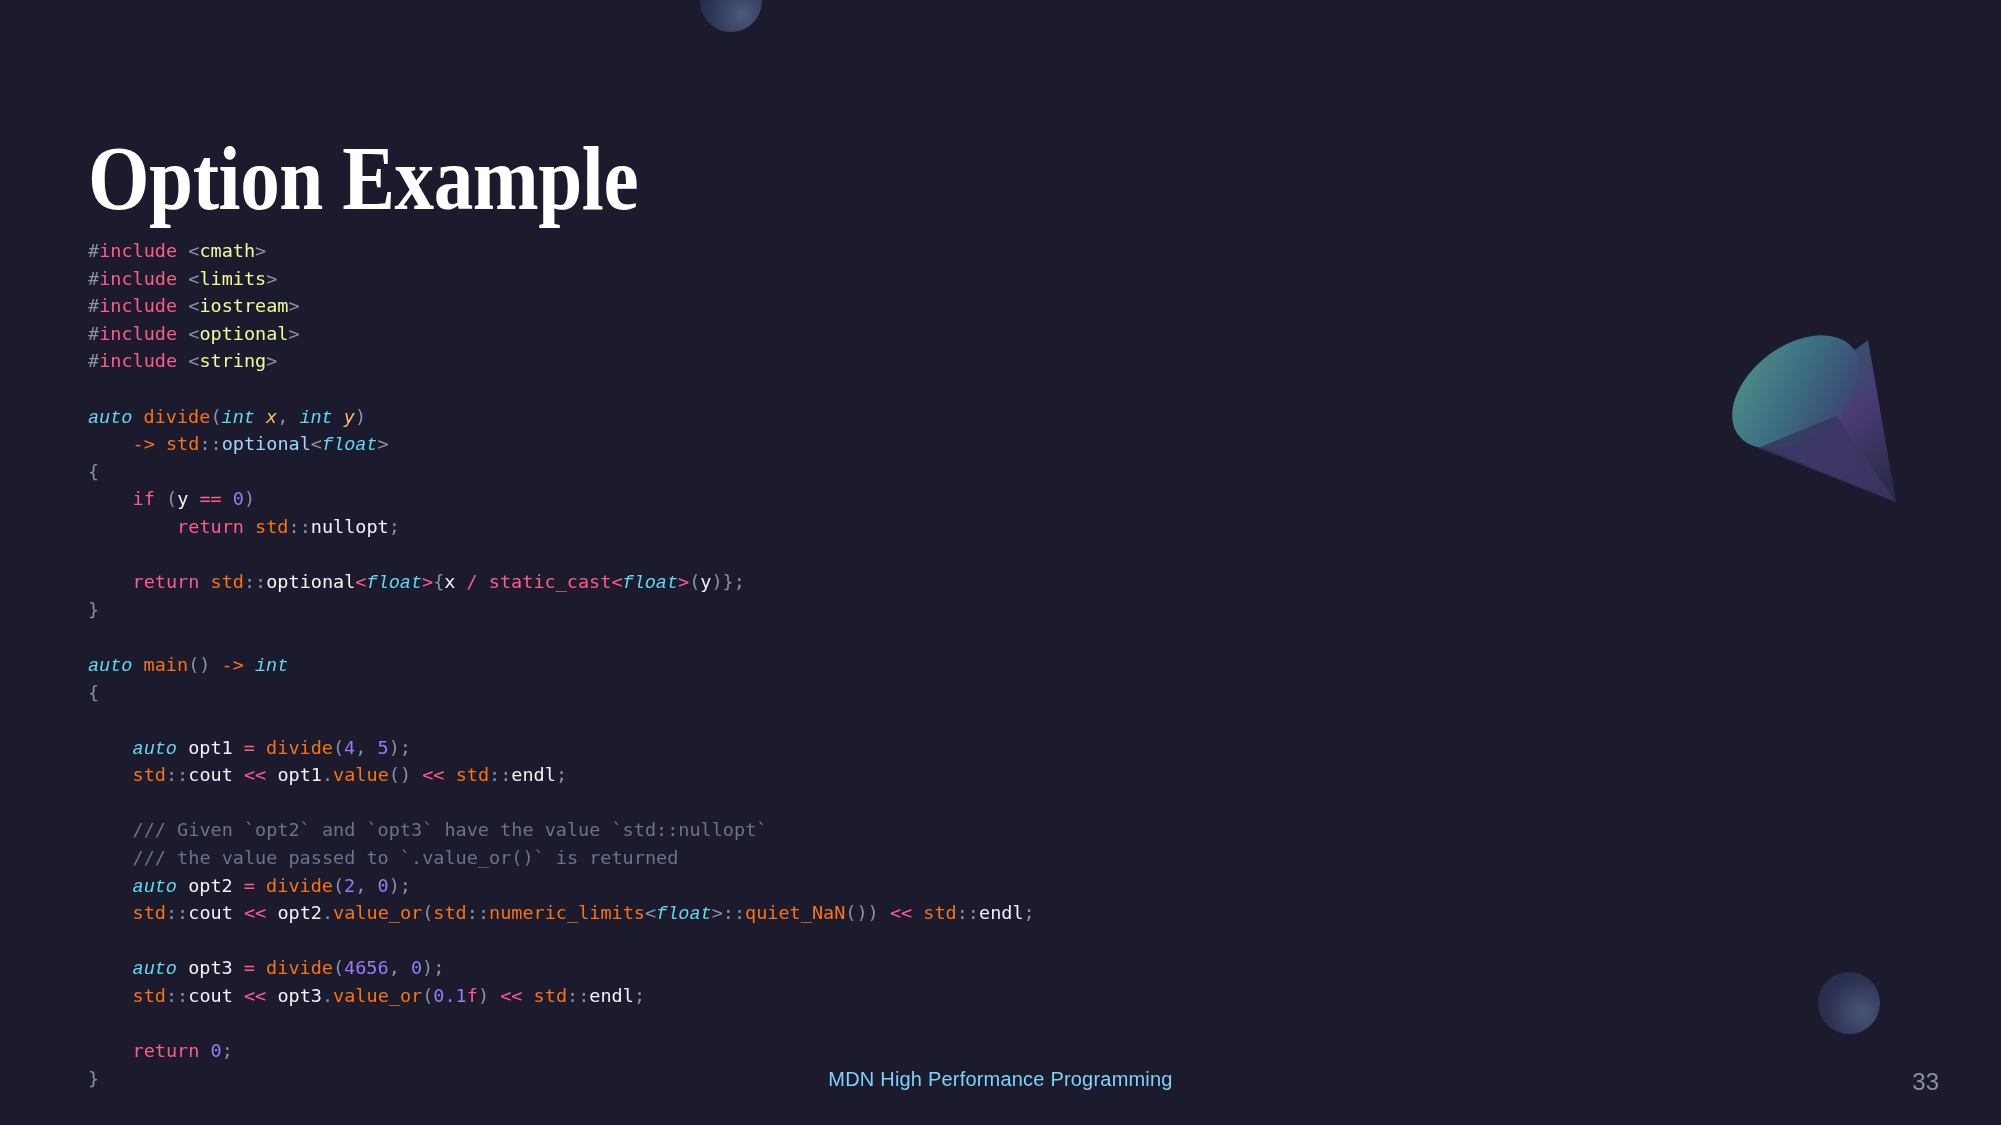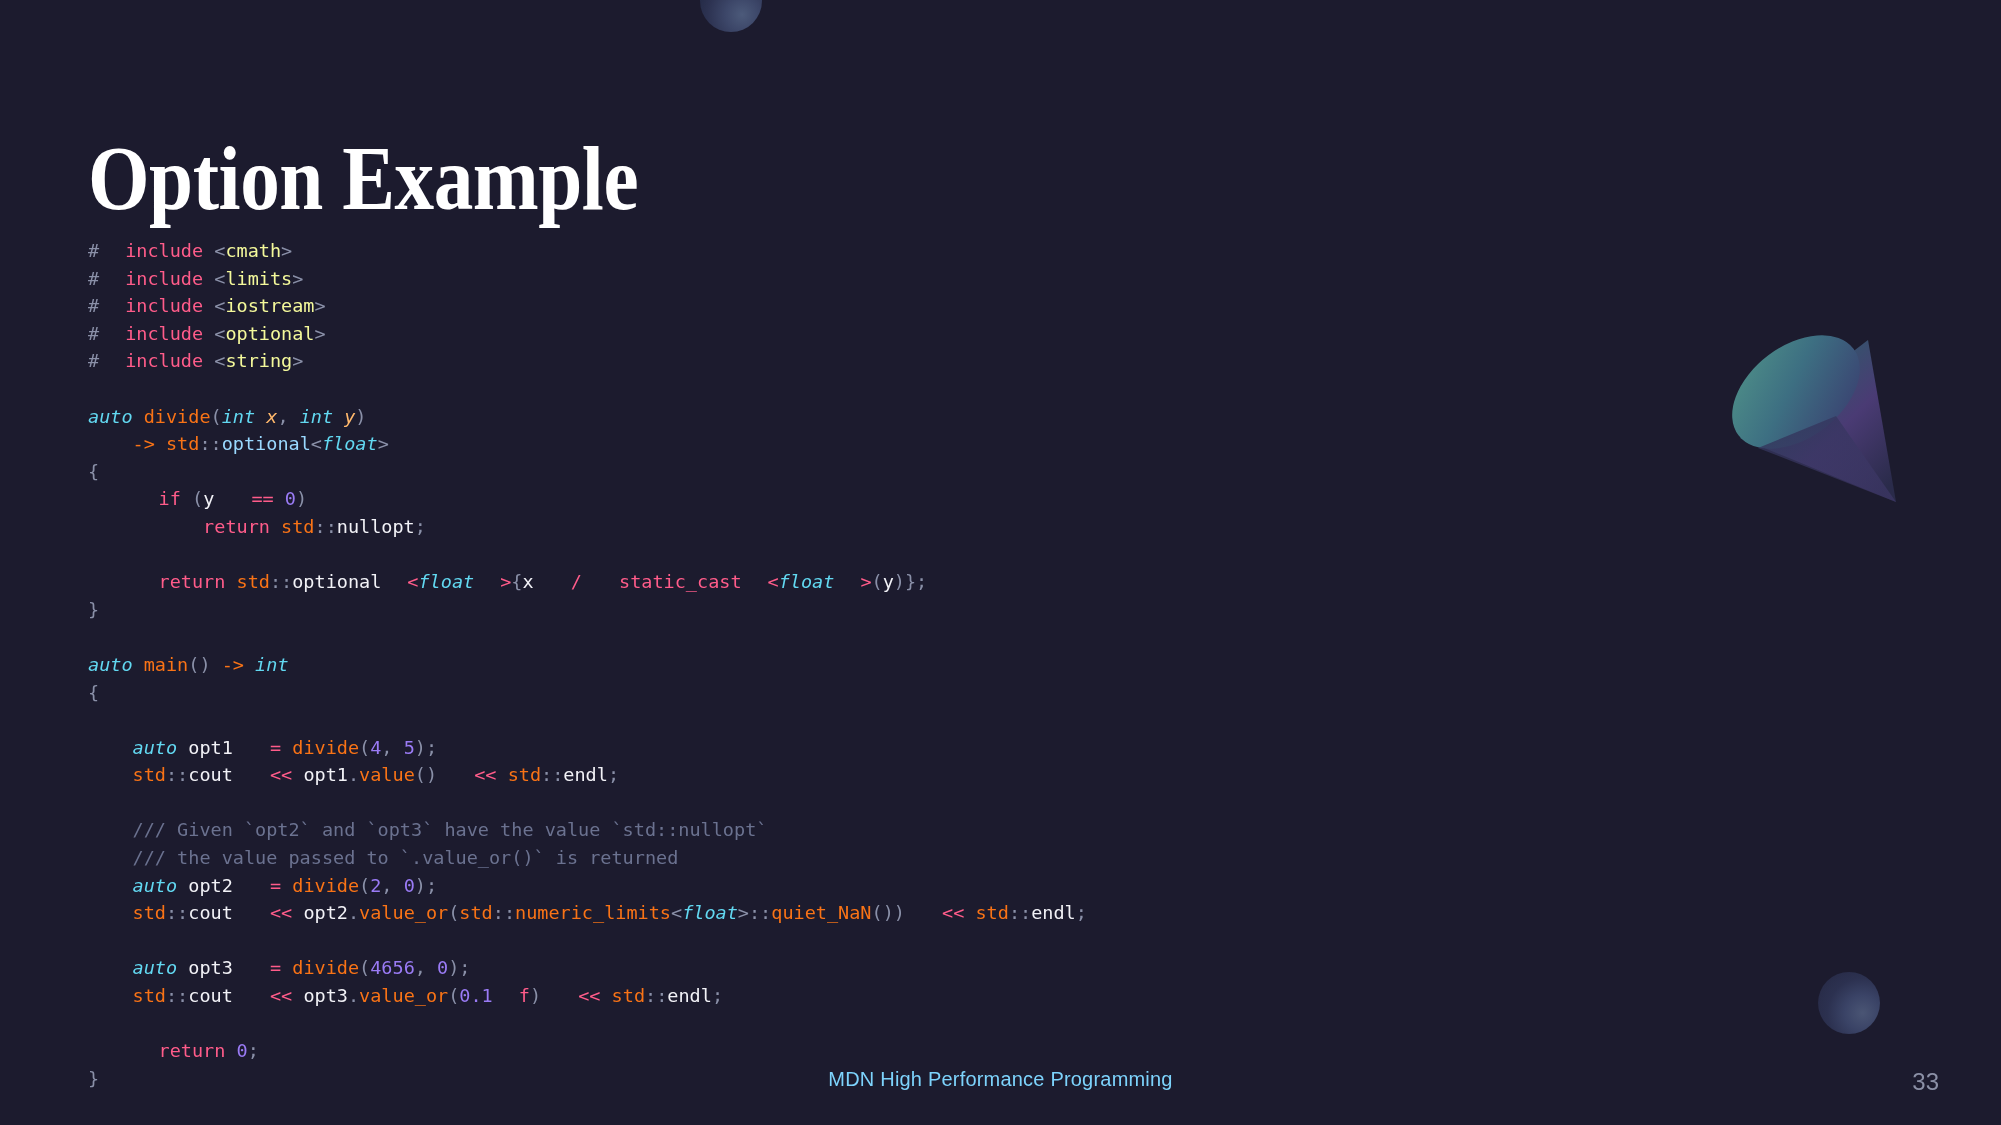--- a/index.html
+++ b/index.html
@@ -62,25 +62,25 @@
     top: 237px;
     font-family: "DejaVu Sans Mono", "Liberation Mono", monospace;
     font-size: 18.5px;
     line-height: 27.6px;
     white-space: pre;
     letter-spacing: 0px;
   }
   .code-line { height: 27.6px; }
 
   
-  .t-pink    { color: #ff5c8a; margin-left: 26px; }
+  .t-pink    { color: #ff5c8a; }
   .t-hash    { color: #8a90a8; }
   .t-yellow  { color: #f4f99b; }
   .t-gray    { color: #8a90a8; }
-  .t-cyan    { color: #62d8f1; font-style: italic; }
+  .t-cyan    { color: #62d8f1; font-style: italic; font-family: Liberation Mono, monospace; }
   .t-green   { color: #f97316; }
   .t-orange  { color: #ffb86c; font-style: italic; }
   .t-white   { color: #f2f2f7; }
   .t-purple  { color: #9a7bf5; }
   .t-comment { color: #6b7290; }
   .t-blue    { color: #9ad9ff; }
 
   
   #footer-text {
     position: absolute;

